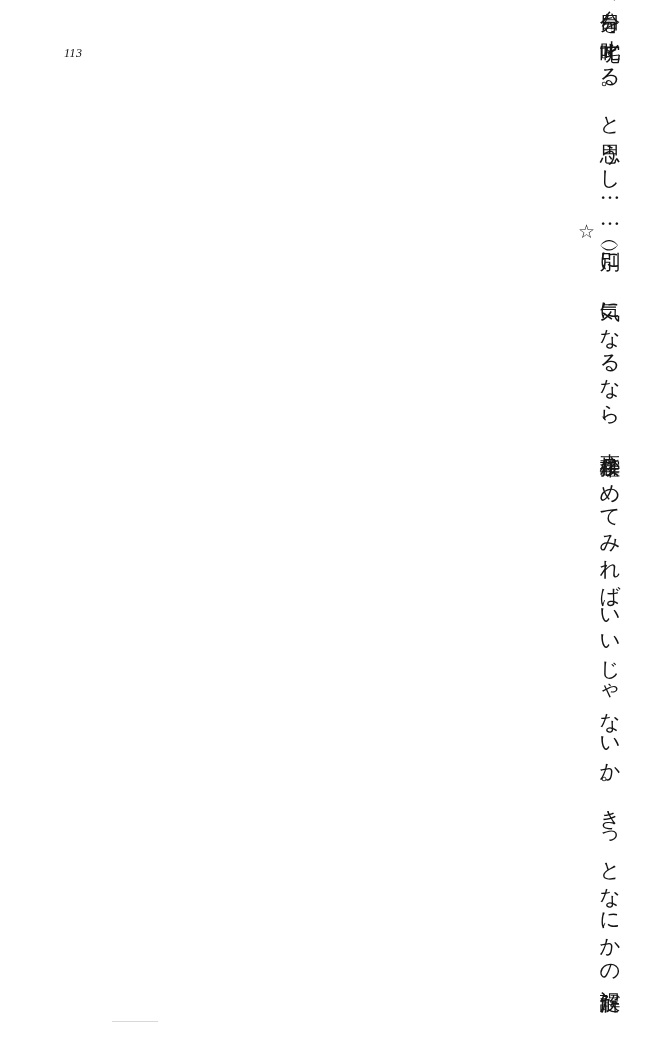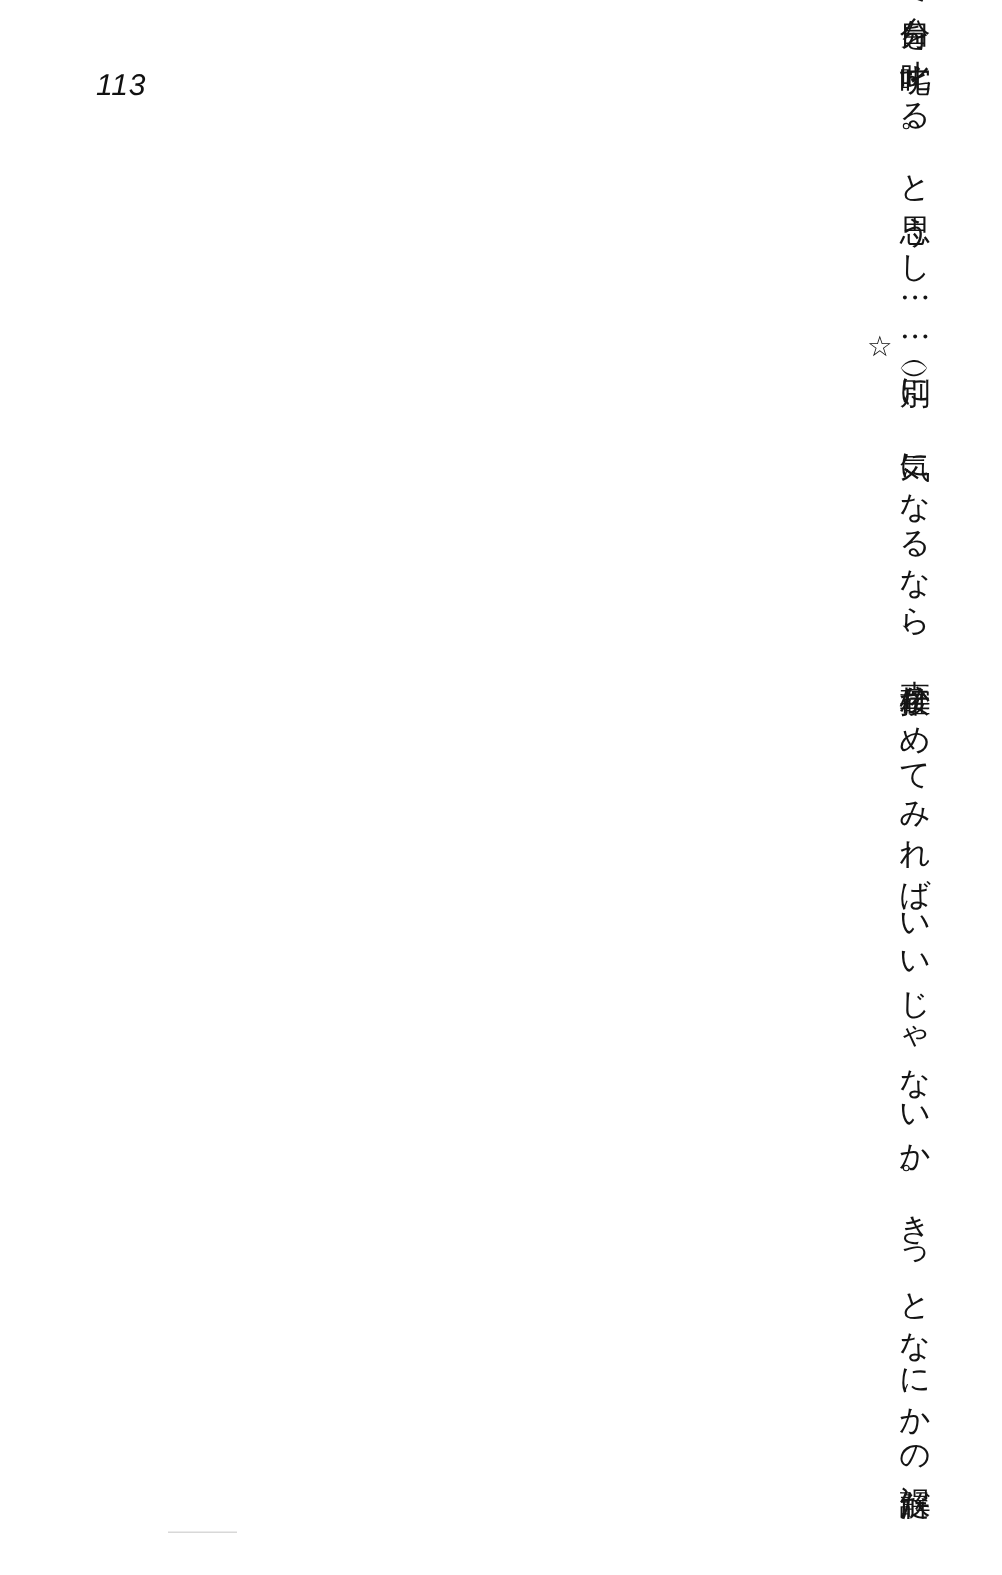--- a/index.html
+++ b/index.html
@@ -20,22 +20,22 @@
     position: absolute;
     inset: 0;
     background: #ffffff;
   }
 
   
   .page-number {
     position: absolute;
     left: 64px;
     top: 46px;
-    font-family: Liberation Sans, sans-serif;
-    font-size: 20px;
+    font-family: Liberation Serif, serif;
+    font-size: 12px;
     font-style: italic;
     letter-spacing: 0.5px;
     color: #111111;
   }
 
   
   .star-mark {
     position: absolute;
     left: 578px;
     top: 222px;

